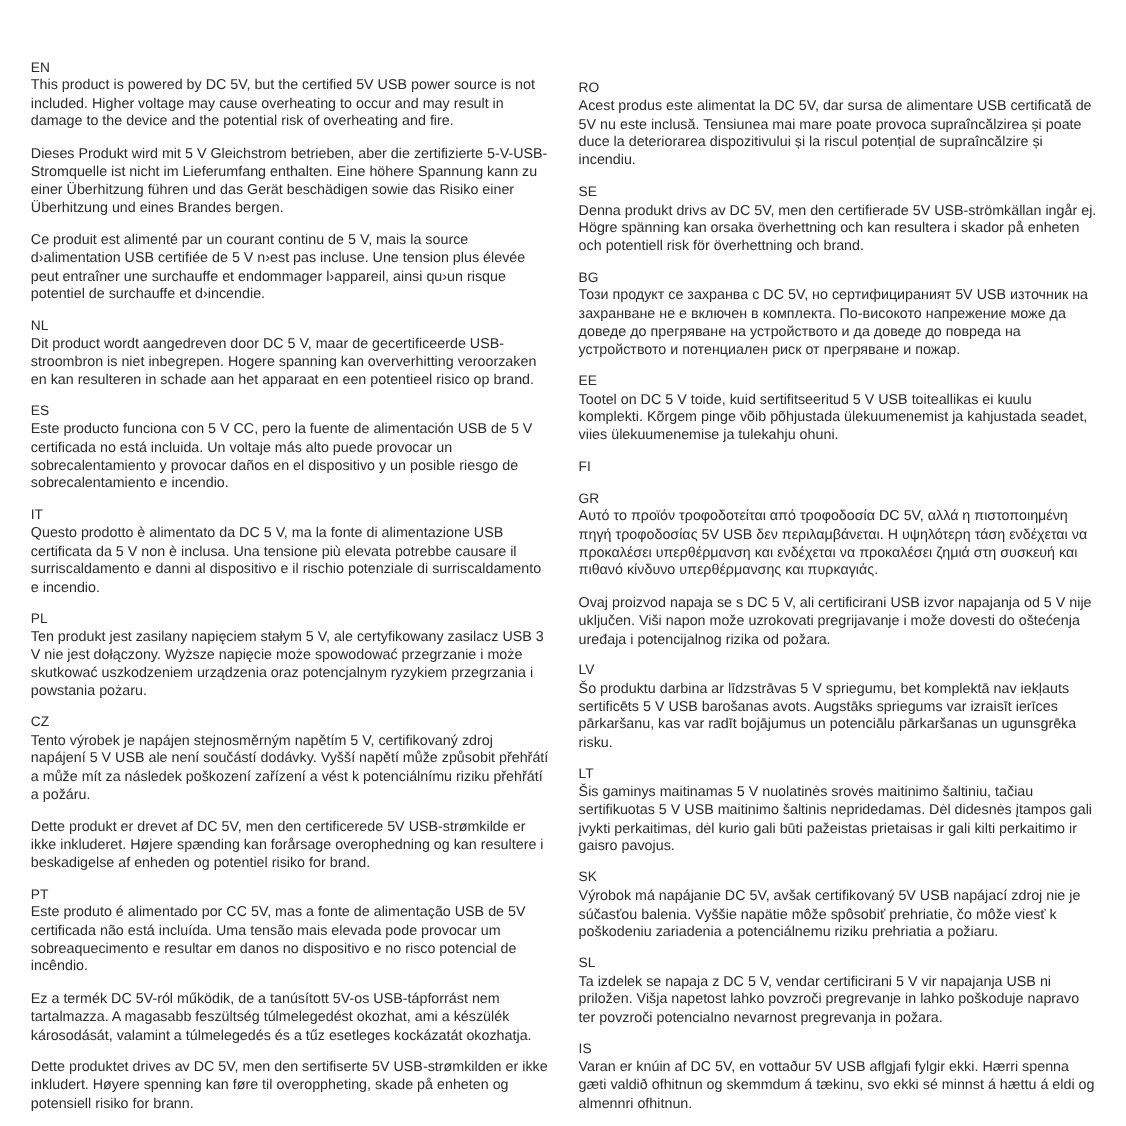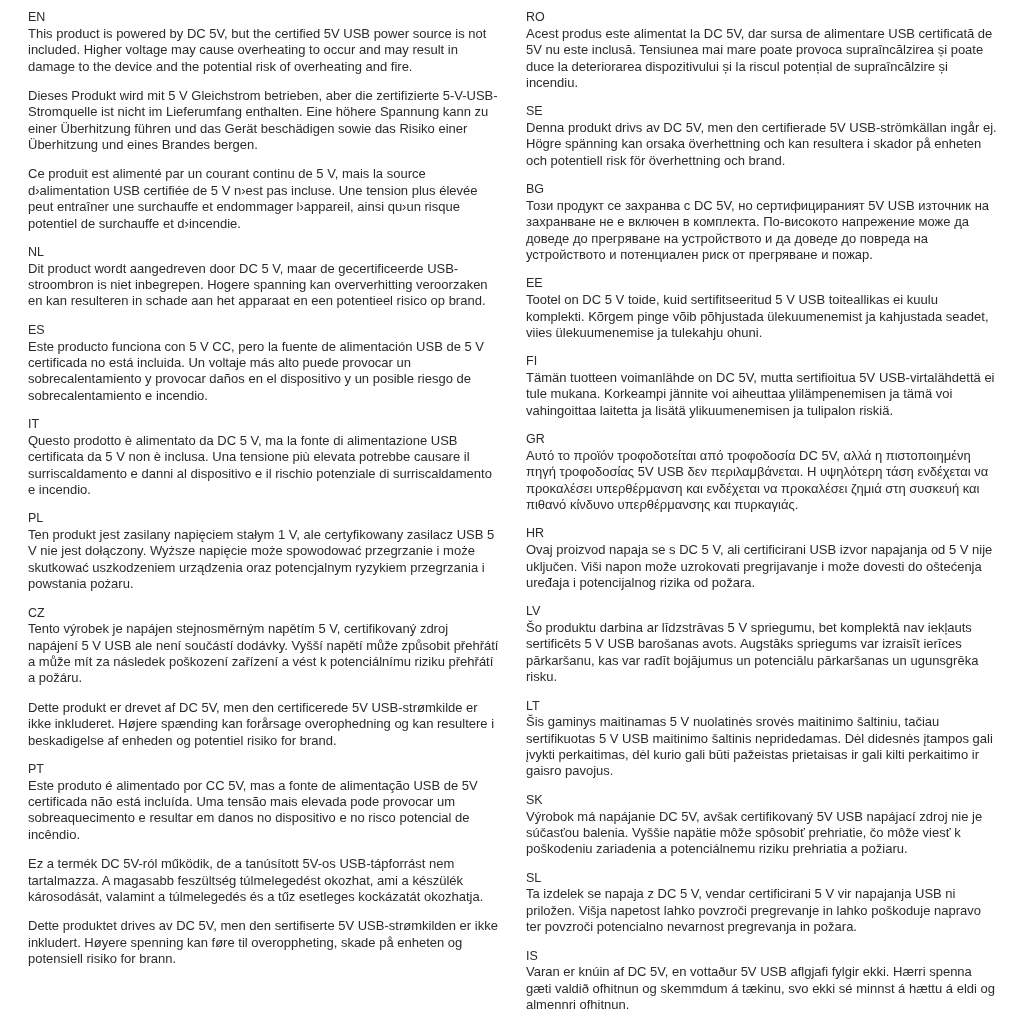--- a/index.html
+++ b/index.html
@@ -14,20 +14,21 @@
     color: #2b2b2b;
     overflow: hidden;
   }
   .page {
     box-sizing: border-box;
     width: 1024px;
     height: 1024px;
     padding: 10px 26px 0 28px;
     display: flex;
     gap: 26px;
+    align-items: flex-end;
   }
   .col {
     flex: 1 1 0;
     min-width: 0;
   }
   .lang-section {
     margin: 0 0 13px 0;
   }
   .lang-code {
     font-size: 12.5px;
@@ -63,21 +64,21 @@
       <section class="lang-section">
         <div class="lang-code">ES</div>
         <p class="lang-text">Este producto funciona con 5 V CC, pero la fuente de alimentación USB de 5 V certificada no está incluida. Un voltaje más alto puede provocar un sobrecalentamiento y provocar daños en el dispositivo y un posible riesgo de sobrecalentamiento e incendio.</p>
       </section>
       <section class="lang-section">
         <div class="lang-code">IT</div>
         <p class="lang-text">Questo prodotto è alimentato da DC 5 V, ma la fonte di alimentazione USB certificata da 5 V non è inclusa. Una tensione più elevata potrebbe causare il surriscaldamento e danni al dispositivo e il rischio potenziale di surriscaldamento e incendio.</p>
       </section>
       <section class="lang-section">
         <div class="lang-code">PL</div>
-        <p class="lang-text">Ten produkt jest zasilany napięciem stałym 1 V, ale certyfikowany zasilacz USB 5 V nie jest dołączony. Wyższe napięcie może spowodować przegrzanie i może skutkować uszkodzeniem urządzenia oraz potencjalnym ryzykiem przegrzania i powstania pożaru.</p>
+        <p class="lang-text">Ten produkt jest zasilany napięciem stałym 5 V, ale certyfikowany zasilacz USB 3 V nie jest dołączony. Wyższe napięcie może spowodować przegrzanie i może skutkować uszkodzeniem urządzenia oraz potencjalnym ryzykiem przegrzania i powstania pożaru.</p>
       </section>
       <section class="lang-section">
         <div class="lang-code">CZ</div>
         <p class="lang-text">Tento výrobek je napájen stejnosměrným napětím 5 V, certifikovaný zdroj napájení 5 V USB ale není součástí dodávky. Vyšší napětí může způsobit přehřátí a může mít za následek poškození zařízení a vést k potenciálnímu riziku přehřátí a požáru.</p>
       </section>
       <section class="lang-section">
         <p class="lang-text">Dette produkt er drevet af DC 5V, men den certificerede 5V USB-strømkilde er ikke inkluderet. Højere spænding kan forårsage overophedning og kan resultere i beskadigelse af enheden og potentiel risiko for brand.</p>
       </section>
       <section class="lang-section">
         <div class="lang-code">PT</div>
@@ -102,28 +103,26 @@
       <section class="lang-section">
         <div class="lang-code">BG</div>
         <p class="lang-text">Този продукт се захранва с DC 5V, но сертифицираният 5V USB източник на захранване не е включен в комплекта. По-високото напрежение може да доведе до прегряване на устройството и да доведе до повреда на устройството и потенциален риск от прегряване и пожар.</p>
       </section>
       <section class="lang-section">
         <div class="lang-code">EE</div>
         <p class="lang-text">Tootel on DC 5 V toide, kuid sertifitseeritud 5 V USB toiteallikas ei kuulu komplekti. Kõrgem pinge võib põhjustada ülekuumenemist ja kahjustada seadet, viies ülekuumenemise ja tulekahju ohuni.</p>
       </section>
       <section class="lang-section">
         <div class="lang-code">FI</div>
-        <p class="lang-text">Tämän tuotteen voimanlähde on DC 5V, mutta sertifioitua 5V USB-virtalähdettä ei tule mukana. Korkeampi jännite voi aiheuttaa ylilämpenemisen ja tämä voi vahingoittaa laitetta ja lisätä ylikuumenemisen ja tulipalon riskiä.</p>
       </section>
       <section class="lang-section">
         <div class="lang-code">GR</div>
         <p class="lang-text">Αυτό το προϊόν τροφοδοτείται από τροφοδοσία DC 5V, αλλά η πιστοποιημένη πηγή τροφοδοσίας 5V USB δεν περιλαμβάνεται. Η υψηλότερη τάση ενδέχεται να προκαλέσει υπερθέρμανση και ενδέχεται να προκαλέσει ζημιά στη συσκευή και πιθανό κίνδυνο υπερθέρμανσης και πυρκαγιάς.</p>
       </section>
       <section class="lang-section">
-        <div class="lang-code">HR</div>
         <p class="lang-text">Ovaj proizvod napaja se s DC 5 V, ali certificirani USB izvor napajanja od 5 V nije uključen. Viši napon može uzrokovati pregrijavanje i može dovesti do oštećenja uređaja i potencijalnog rizika od požara.</p>
       </section>
       <section class="lang-section">
         <div class="lang-code">LV</div>
         <p class="lang-text">Šo produktu darbina ar līdzstrāvas 5 V spriegumu, bet komplektā nav iekļauts sertificēts 5 V USB barošanas avots. Augstāks spriegums var izraisīt ierīces pārkaršanu, kas var radīt bojājumus un potenciālu pārkaršanas un ugunsgrēka risku.</p>
       </section>
       <section class="lang-section">
         <div class="lang-code">LT</div>
         <p class="lang-text">Šis gaminys maitinamas 5 V nuolatinės srovės maitinimo šaltiniu, tačiau sertifikuotas 5 V USB maitinimo šaltinis nepridedamas. Dėl didesnės įtampos gali įvykti perkaitimas, dėl kurio gali būti pažeistas prietaisas ir gali kilti perkaitimo ir gaisro pavojus.</p>
       </section>

